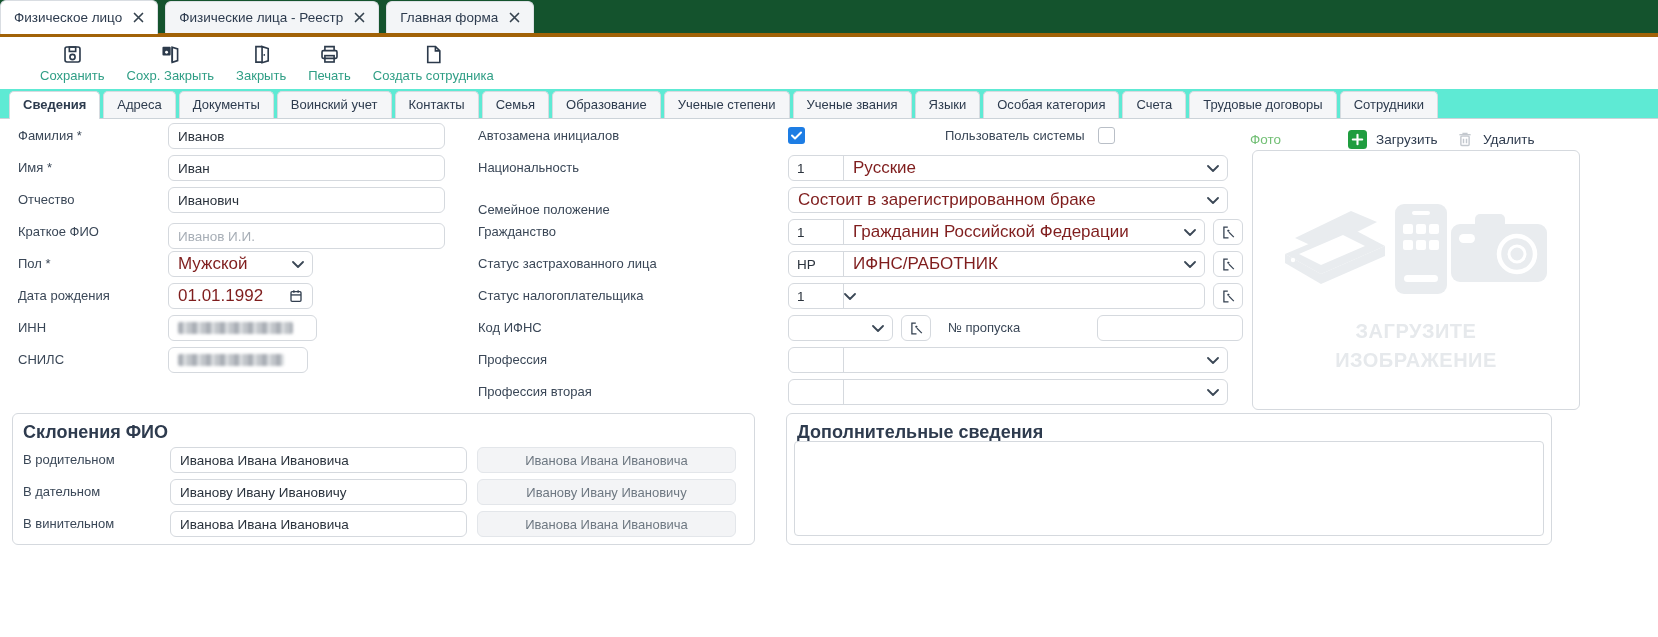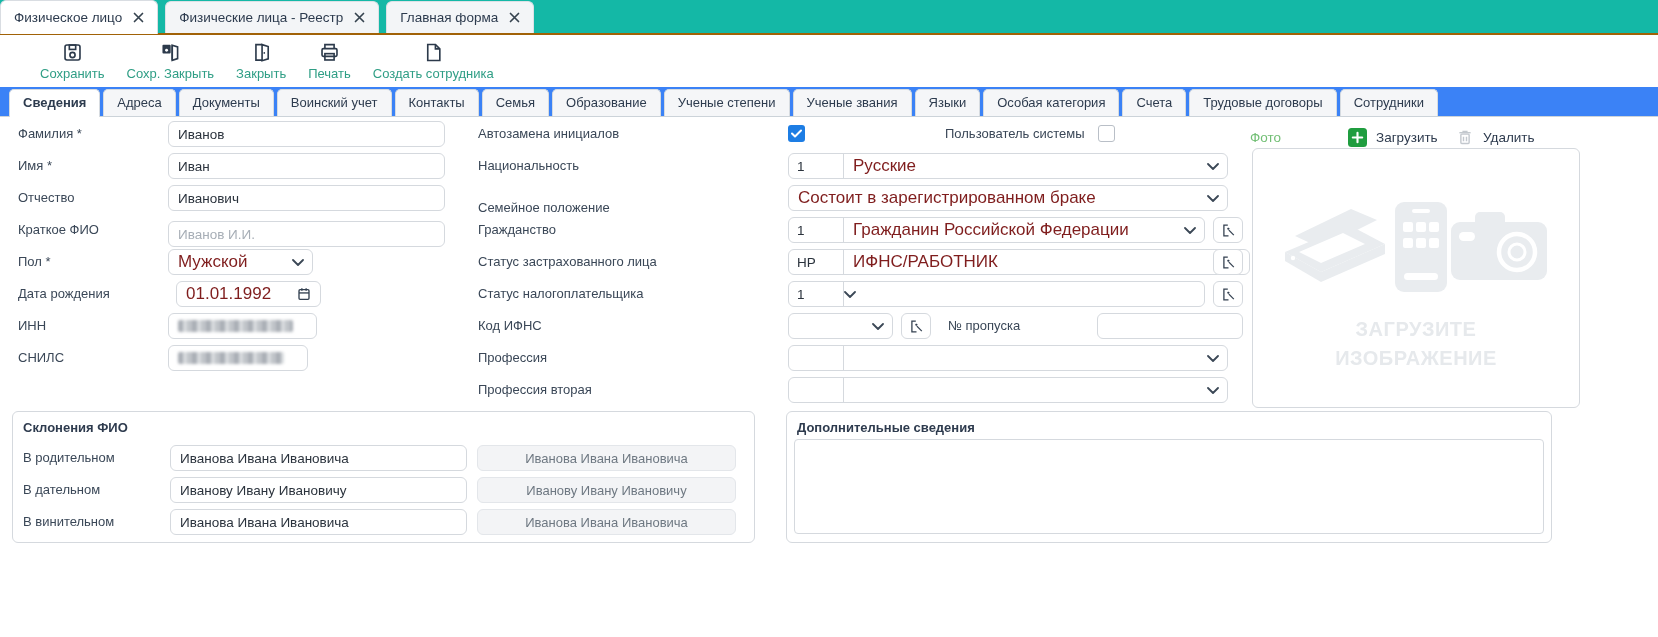--- a/index.html
+++ b/index.html
@@ -2,33 +2,33 @@
 <html><head>
 <meta charset="utf-8">
 <style>
   html,body{margin:0;padding:0;}
   body{
     width:1658px;height:637px;overflow:hidden;background:#fff;
     font-family:"Liberation Sans","DejaVu Sans",sans-serif;
     -webkit-font-smoothing:antialiased;
   }
   
-  .wtabs{height:33px;background:#14b8a6;border-bottom:2px solid #a16207;display:flex;align-items:flex-end;position:relative;}
+  .wtabs{height:33px;background:#14532d;border-bottom:4px solid #a16207;display:flex;align-items:flex-end;position:relative;}
   .wtab{height:32px;box-sizing:border-box;display:flex;align-items:center;gap:11px;padding:0 13px;
         font-size:13.5px;color:#2d3b4e;background:#f3f5f7;border:1px solid #dde1e6;border-bottom:none;
         border-radius:6px 6px 0 0;margin-right:7px;cursor:pointer;white-space:nowrap;}
   .wtab.active{background:#fff;border-color:#d9dde2;margin-bottom:-1px;height:34px;z-index:2;}
   .wx{display:block;}
   
   .toolbar{height:52px;box-sizing:border-box;background:#fff;display:flex;align-items:flex-start;
            padding:6px 0 0 40px;gap:22px;}
   .tbtn{display:flex;flex-direction:column;align-items:center;gap:2px;cursor:pointer;}
   .tbtn .tlbl{font-size:13px;color:#2f9e85;white-space:nowrap;}
   
-  .ftabs{height:29px;background:#3b82f6;border-bottom:1px solid #ccd3d9;display:flex;align-items:flex-end;padding-left:9px;position:relative;}
+  .ftabs{height:29px;background:#5eead4;border-bottom:1px solid #ccd3d9;display:flex;align-items:flex-end;padding-left:9px;position:relative;}
   .ftab{height:27px;box-sizing:border-box;line-height:25px;padding:0 13px;font-size:13px;color:#2d3b4e;
         background:#f5f6f8;border:1px solid #d6dbe0;border-bottom:none;border-radius:5px 5px 0 0;
         margin-right:3px;cursor:pointer;white-space:nowrap;}
   .ftab.active{background:#fff;font-weight:bold;height:28px;margin-bottom:-1px;z-index:2;}
   
   .main{position:relative;height:523px;background:#fff;}
   .lbl{position:absolute;height:26px;line-height:26px;font-size:13px;color:#3a4757;white-space:nowrap;}
   .inp{position:absolute;height:26px;box-sizing:border-box;border:1px solid #d5d9de;border-radius:6px;
        padding:0 9px;font-size:13.5px;color:#2b333d;font-family:inherit;background:#fff;outline:none;}
   .inp::placeholder{color:#a7aeb6;}
@@ -41,21 +41,21 @@
   .sel .code{width:55px;flex:none;align-self:stretch;border-right:1px solid #d5d9de;display:flex;align-items:center;
        padding:0 8px;box-sizing:border-box;font-size:13.5px;color:#2b333d;}
   .sel .val{flex:1;padding:0 9px;font-size:17px;color:#7f1d1d;white-space:nowrap;overflow:hidden;}
   .sel .chev{flex:none;margin-right:8px;}
   .picker{position:absolute;width:30px;height:26px;box-sizing:border-box;border:1px solid #d5d9de;border-radius:6px;
        background:#fff;display:flex;align-items:center;justify-content:center;padding:0;cursor:pointer;}
   .cb{position:absolute;width:17px;height:17px;box-sizing:border-box;border-radius:3px;cursor:pointer;}
   .cb.checked{background:#1d7de4;display:flex;align-items:center;justify-content:center;}
   .cb.un{background:#fff;border:1px solid #b9bfc7;}
   .secbox{position:absolute;border:1px solid #d5d9de;border-radius:6px;box-sizing:border-box;background:#fff;}
-  .sechead{position:absolute;font-size:13px;font-weight:bold;color:#2e3b4e;white-space:nowrap;}
+  .sechead{position:absolute;font-size:18px;font-weight:bold;color:#2e3b4e;white-space:nowrap;}
   .gbtn{position:absolute;height:26px;box-sizing:border-box;background:#f3f4f6;border:1px solid #e3e6ea;border-radius:6px;
        color:#6e7882;font-size:13px;display:flex;align-items:center;justify-content:center;font-family:inherit;
        cursor:pointer;white-space:nowrap;padding:0;}
   .ta{position:absolute;box-sizing:border-box;border:1px solid #d5d9de;border-radius:4px;resize:none;
        font-family:inherit;font-size:13.5px;color:#2b333d;padding:6px 8px;outline:none;}
   .photolabel{position:absolute;font-size:13.5px;color:#72bf75;white-space:nowrap;}
   .pbtn{position:absolute;display:flex;align-items:center;gap:9px;font-size:13.5px;color:#2e3b4e;cursor:pointer;white-space:nowrap;}
   .photobox{position:absolute;left:1252px;top:31px;width:328px;height:260px;border:1px solid #d5d9de;border-radius:6px;box-sizing:border-box;}
   .ph-icons{position:absolute;left:0;right:0;top:40px;height:115px;display:flex;justify-content:center;align-items:center;gap:4px;}
   .ph-text{position:absolute;left:0;right:0;top:166px;text-align:center;font-weight:bold;font-size:20px;
@@ -161,21 +161,21 @@
 
   <div class="lbl" style="left:18px;top:132px">Пол *</div>
   <div class="sel" style="left:168px;top:132px;width:145px">
     <span class="val">Мужской</span>
     <svg class="chev" width="12" height="7" viewBox="0 0 12 7">
         <polyline points="1,1 6,6 11,1" fill="none" stroke="#3b4856" stroke-width="1.8" stroke-linecap="round" stroke-linejoin="round"></polyline>
       </svg>
   </div>
 
   <div class="lbl" style="left:18px;top:164px">Дата рождения</div>
-  <div class="sel" style="left:176px;top:164px;width:145px">
+  <div class="sel" style="left:168px;top:164px;width:145px">
     <span class="val">01.01.1992</span>
     <svg class="chev" width="16" height="16" viewBox="0 0 24 24" fill="none" stroke="#323f4f" stroke-width="2">
       <rect x="4.5" y="5.5" width="15" height="14.5" rx="1.6"></rect>
         <path d="M4.5 10.4 H19.5"></path>
         <path d="M8.8 3.4 V7 M15.2 3.4 V7"></path>
     </svg>
   </div>
 
   <div class="lbl" style="left:18px;top:196px">ИНН</div>
   <div class="inpdiv" style="left:168px;top:196px;width:149px">
@@ -223,21 +223,21 @@
   </div>
   <button class="picker" style="left:1213px;top:100px">
     <svg width="17" height="17" viewBox="0 0 24 24" fill="none" stroke="#323f4f" stroke-width="1.8">
       <path d="M11 4.5 H5.5 V19.5 H12"></path>
         <path d="M12.5 11.5 L19.5 18.5"></path>
         <path d="M11.8 8 v3 M10.3 9.5 h3"></path>
     </svg>
   </button>
 
   <div class="lbl" style="left:478px;top:132px">Статус застрахованного лица</div>
-  <div class="sel" style="left:788px;top:132px;width:462px">
+  <div class="sel" style="left:788px;top:132px;width:417px">
     <span class="code">НР</span>
     <span class="val">ИФНС/РАБОТНИК</span>
     <svg class="chev" width="12" height="7" viewBox="0 0 12 7">
         <polyline points="1,1 6,6 11,1" fill="none" stroke="#3b4856" stroke-width="1.8" stroke-linecap="round" stroke-linejoin="round"></polyline>
       </svg>
   </div>
   <button class="picker" style="left:1213px;top:132px">
     <svg width="17" height="17" viewBox="0 0 24 24" fill="none" stroke="#323f4f" stroke-width="1.8">
       <path d="M11 4.5 H5.5 V19.5 H12"></path>
         <path d="M12.5 11.5 L19.5 18.5"></path>

